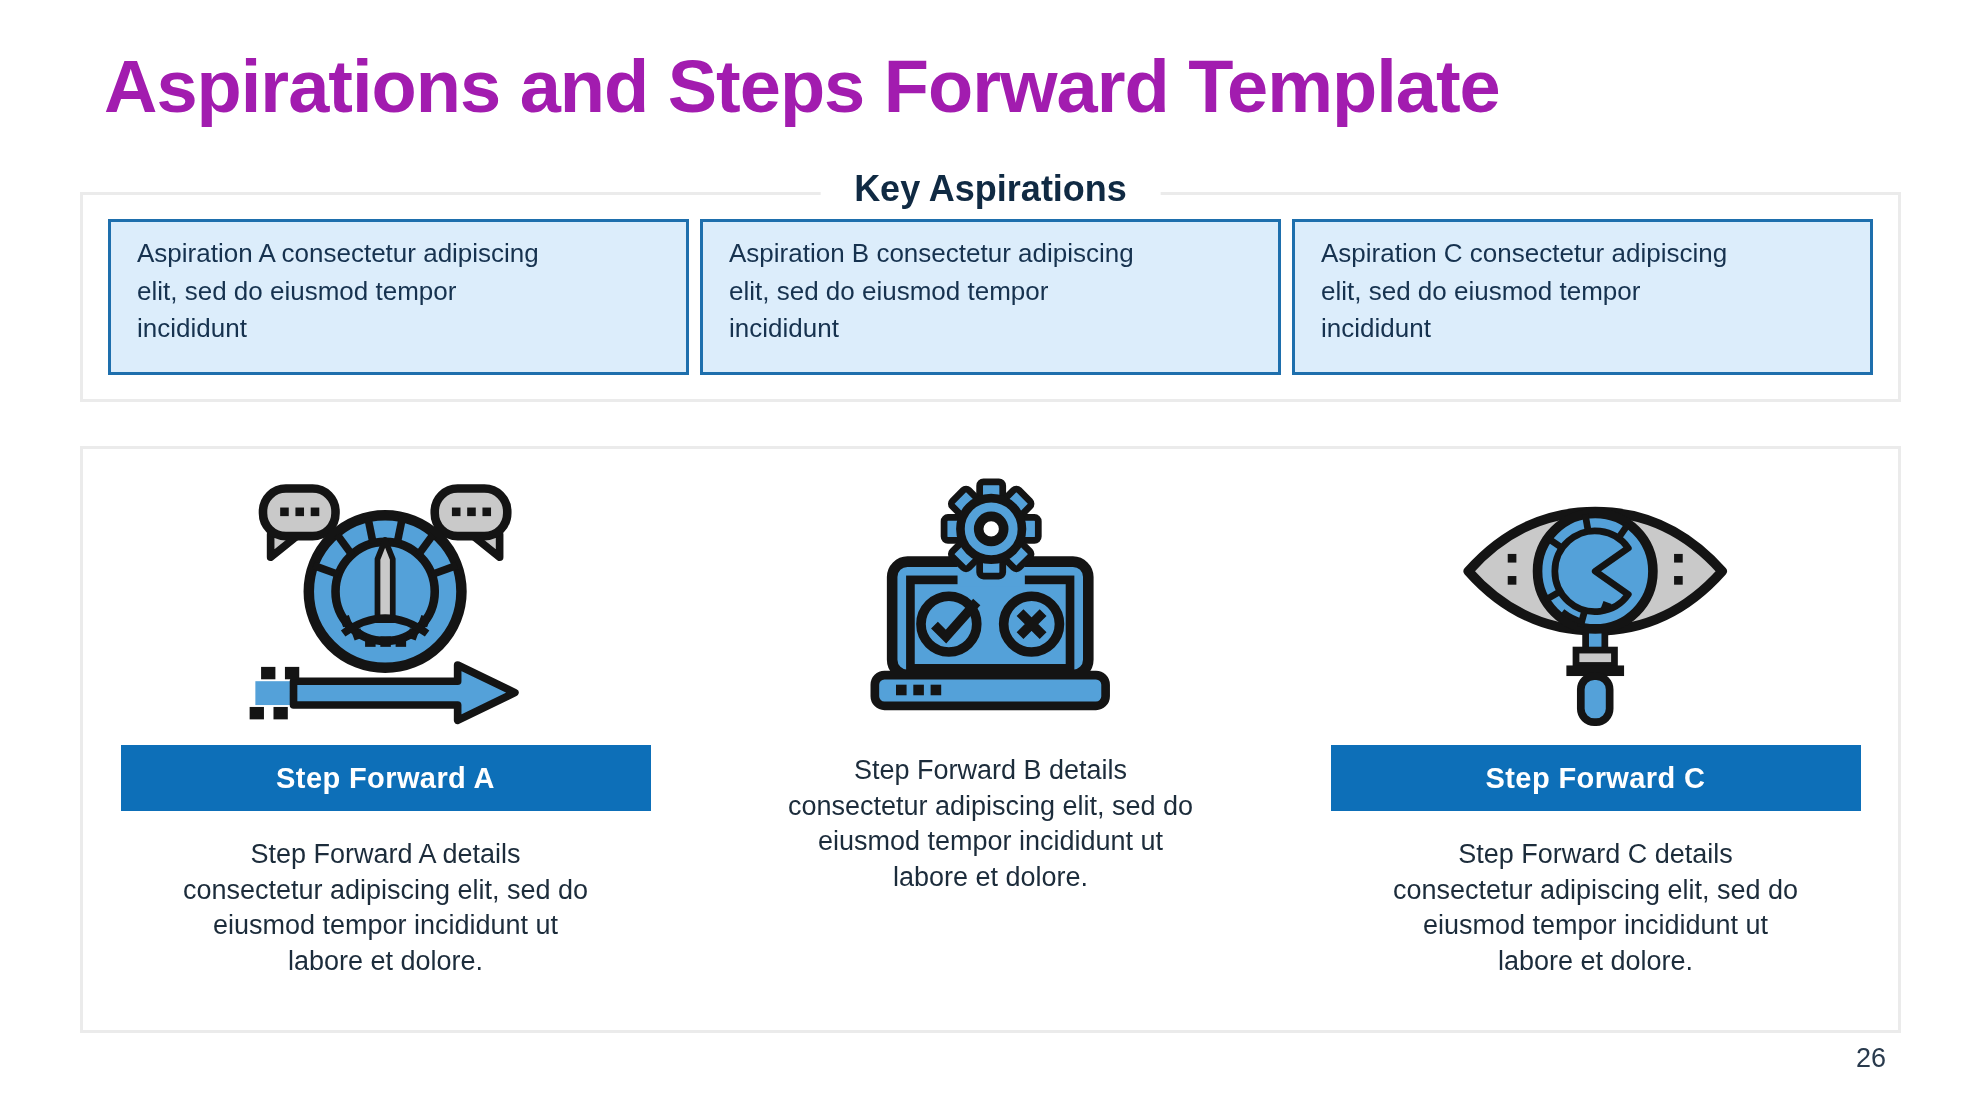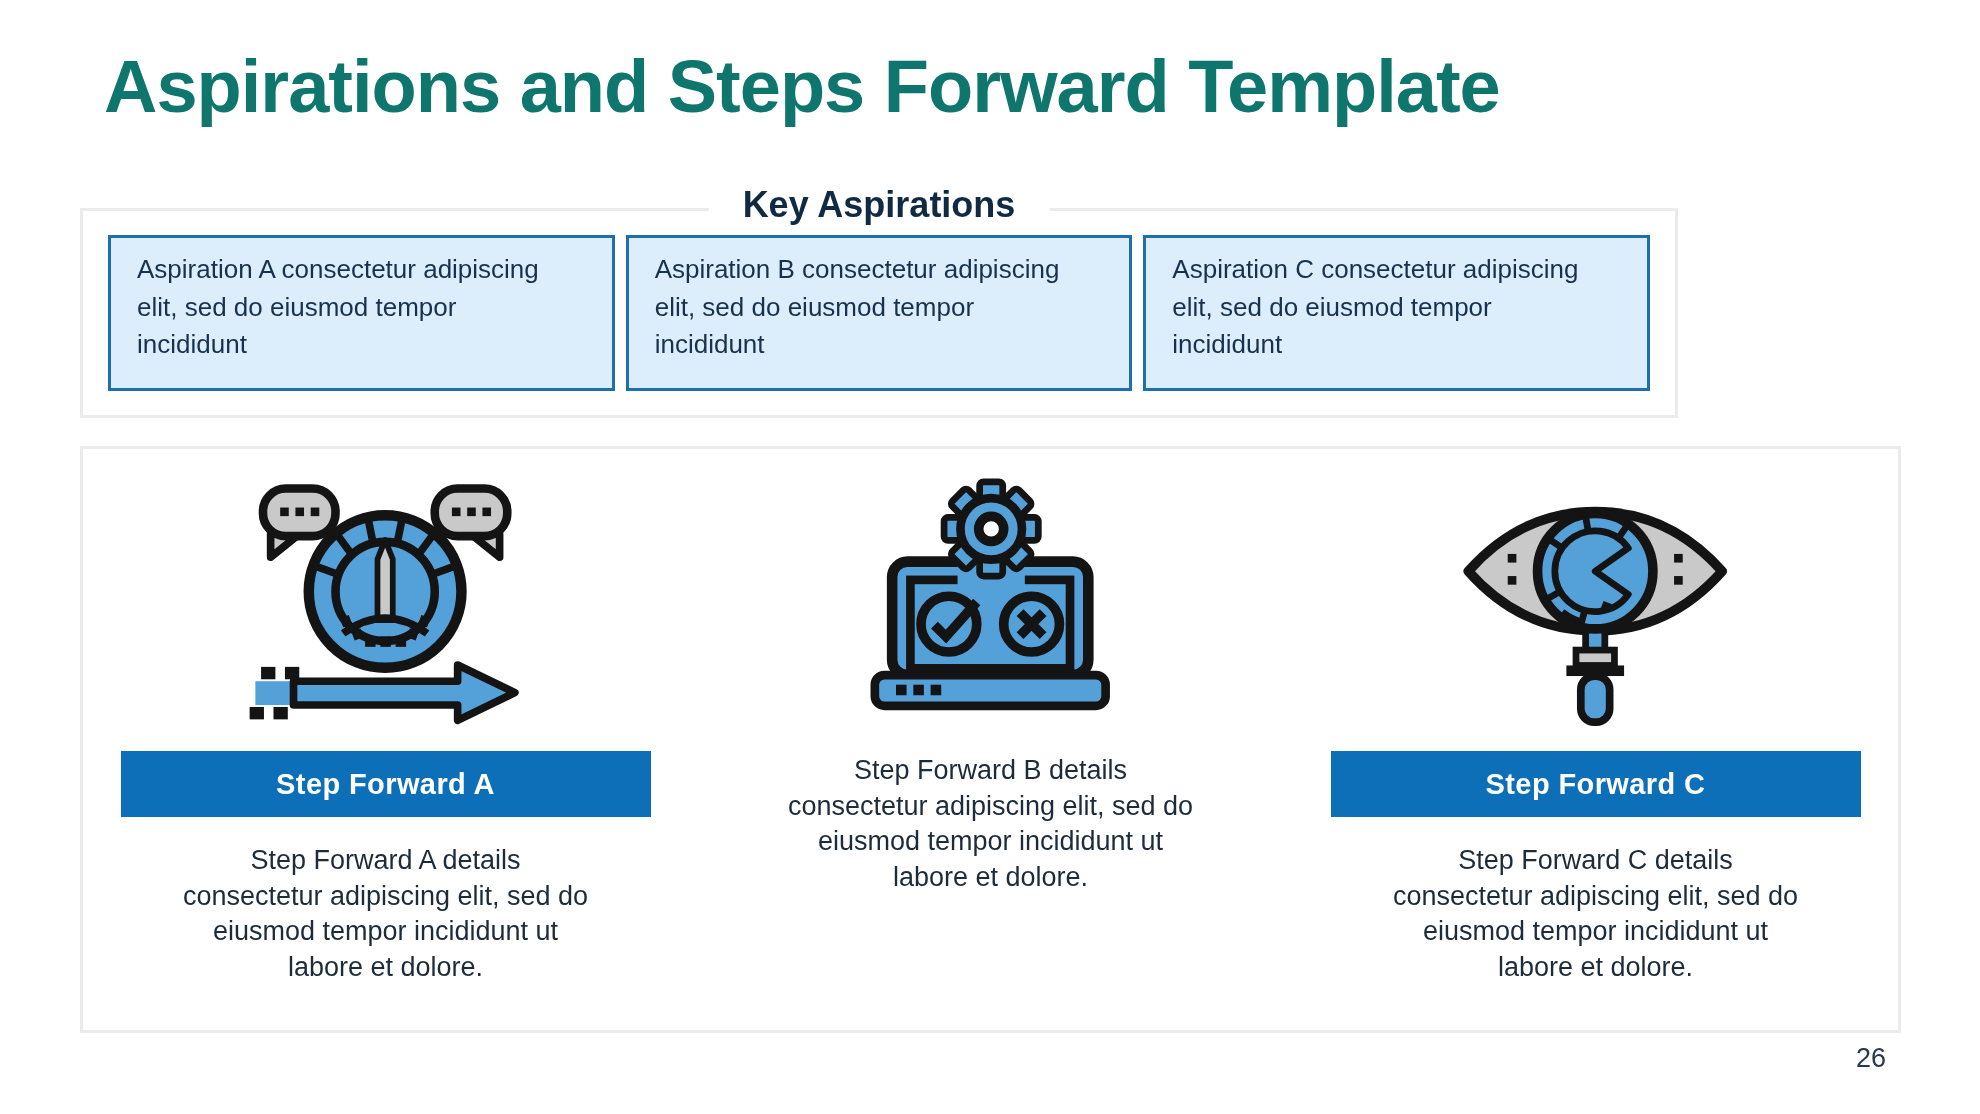--- a/index.html
+++ b/index.html
@@ -2,26 +2,26 @@
 <html><head>
 <meta charset="utf-8">
 <style>
   html,body { margin:0; padding:0; }
   body {
     width:1980px; height:1114px; background:#ffffff; position:relative;
     font-family:"Liberation Sans", sans-serif; overflow:hidden;
   }
   .page-title {
     position:absolute; left:104px; top:48px;
-    font-size:74px; font-weight:700; color:#0f766e; letter-spacing:-1px;
+    font-size:74px; font-weight:700; color:#a21caf; letter-spacing:-1px;
     line-height:1.05; white-space:nowrap;
   }
   
   .asp-section {
-    position:absolute; left:80px; top:208px; width:1598px; height:210px;
+    position:absolute; left:80px; top:192px; width:1821px; height:210px;
     border:3px solid #ebebeb; box-sizing:border-box; background:#ffffff;
   }
   .section-label {
     position:absolute; top:-27px; left:50%; transform:translateX(-50%);
     background:#ffffff; padding:0 34px; white-space:nowrap;
     font-size:36px; font-weight:700; color:#102a43;
   }
   .asp-boxes {
     display:flex; gap:11px; height:100%; box-sizing:border-box; padding:24px 25px;
   }
@@ -35,21 +35,21 @@
   
   .steps-section {
     position:absolute; left:80px; top:446px; width:1821px; height:587px;
     border:3px solid #ebebeb; box-sizing:border-box; background:#ffffff;
     display:flex;
   }
   .step-col { flex:1; display:flex; flex-direction:column; align-items:center; }
   .step-icon { margin-top:28px; height:250px; display:flex; align-items:center; justify-content:center; }
   .step-icon svg { height:250px; width:auto; }
   .step-bar {
-    margin-top:24px; width:530px; height:66px; background:#0d6fb8;
+    margin-top:18px; width:530px; height:66px; background:#0d6fb8;
     color:#ffffff; font-size:29px; font-weight:700; letter-spacing:0.4px;
     display:flex; align-items:center; justify-content:center;
   }
   .step-details {
     margin-top:26px; width:560px; text-align:center;
     font-size:27px; line-height:1.32; color:#1c2c3b;
     white-space:pre-line;
   }
   .page-number {
     position:absolute; right:94px; top:1043px;

